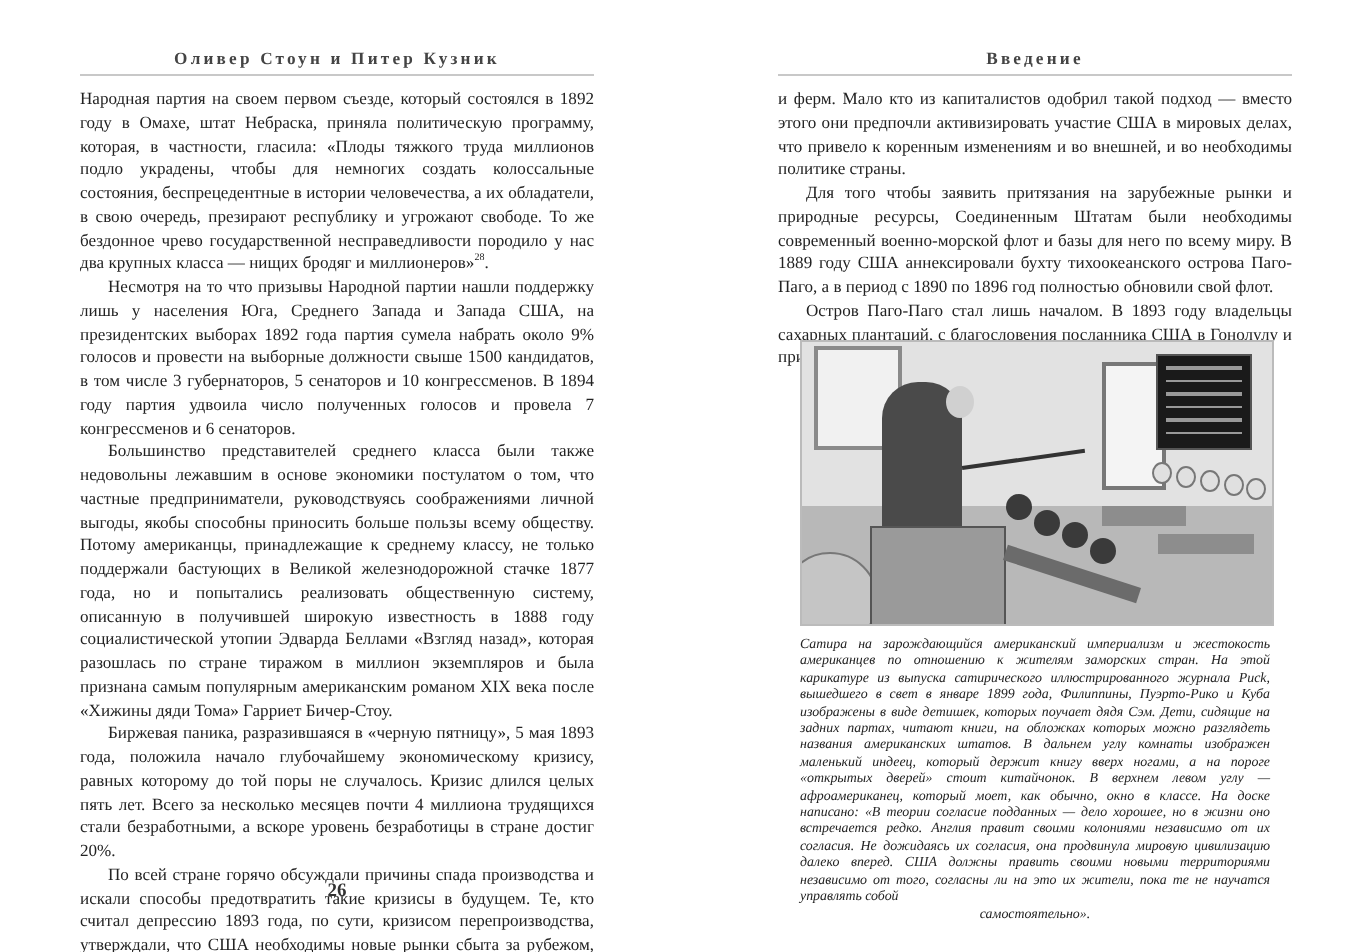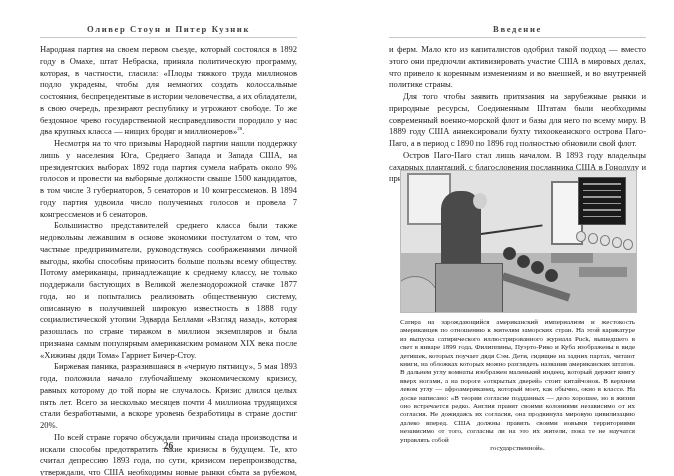--- a/index.html
+++ b/index.html
@@ -30,21 +30,21 @@
   .illustration .teacher-head { position: absolute; left: 72px; top: 22px; width: 14px; height: 16px; background: #d0d0d0; border-radius: 50%; }
   .illustration .desk { position: absolute; left: 34px; top: 92px; width: 66px; height: 49px; background: #9a9a9a; border: 1px solid #555; }
   .illustration .globe { position: absolute; left: -10px; bottom: -12px; width: 46px; height: 46px; background: #c5c5c5; border-radius: 50%; border: 1px solid #777; }
   .illustration .pointer { position: absolute; left: 80px; top: 62px; width: 62px; height: 1.5px; background: #333; transform: rotate(-8deg); transform-origin: left center; }
   .illustration .kids { position: absolute; left: 100px; top: 76px; width: 65px; height: 55px; }
   .illustration .kid { position: absolute; width: 13px; height: 13px; background: #3a3a3a; border-radius: 50%; }
   .illustration .bench { position: absolute; left: 100px; top: 112px; width: 70px; height: 8px; background: #6b6b6b; transform: rotate(18deg); }
   .illustration .desk2 { position: absolute; left: 150px; top: 82px; width: 42px; height: 10px; background: #8d8d8d; }
   .illustration .desk3 { position: absolute; left: 178px; top: 96px; width: 48px; height: 10px; background: #8d8d8d; }
   .illustration .pupil { position: absolute; width: 8px; height: 9px; background: #e0e0e0; border: 1px solid #777; border-radius: 50%; }
-  .caption { position: absolute; top: 318px; left: 51px; width: 235px; font-size: 6.95px;
+  .caption { position: absolute; top: 318px; left: 51px; width: 235px; font-style: italic; font-size: 6.95px;
              line-height: 8.4px; text-align: justify; color: #222; }
   .caption .last { text-align: center; display: block; }
 </style>
 </head>
 <body>
 
 <div class="page left">
   <div class="header">Оливер Стоун и Питер Кузник</div>
   <div class="rule"></div>
   <div class="body-text">
@@ -54,21 +54,21 @@
     <p class="ind">Биржевая паника, разразившаяся в «черную пятницу», 5 мая 1893 года, положила начало глубочайшему экономическому кризису, равных которому до той поры не случалось. Кризис длился целых пять лет. Всего за несколько месяцев почти 4 миллиона трудящихся стали безработными, а вскоре уровень безработицы в стране достиг 20%.</p>
     <p class="ind">По всей стране горячо обсуждали причины спада производства и искали способы предотвратить такие кризисы в будущем. Те, кто считал депрессию 1893 года, по сути, кризисом перепроизводства, утверждали, что США необходимы новые рынки сбыта за рубежом, где можно реализовать избыточный товар. С другой стороны, социалисты, активисты профсоюзов и реформаторы пришли к выводу, что кризис 1890-х годов возник в результате недопотребления, и предложили другой выход: перераспределить доходы таким образом, чтобы трудящиеся смогли покупать товары, поступающие в продажу с американских заводов</p>
   </div>
   <div class="folio">26</div>
 </div>
 
 <div class="page right">
   <div class="header">Введение</div>
   <div class="rule"></div>
   <div class="body-text">
-    <p>и ферм. Мало кто из капиталистов одобрил такой подход — вместо этого они предпочли активизировать участие США в мировых делах, что привело к коренным изменениям и во внешней, и во внутренней политике страны.</p>
+    <p>и ферм. Мало кто из капиталистов одобрил такой подход — вместо этого они предпочли активизировать участие США в мировых делах, что привело к коренным изменениям и во внешней, и во необходимы политике страны.</p>
     <p class="ind">Для того чтобы заявить притязания на зарубежные рынки и природные ресурсы, Соединенным Штатам были необходимы современный военно-морской флот и базы для него по всему миру. В 1889 году США аннексировали бухту тихоокеанского острова Паго-Паго, а в период с 1890 по 1896 год полностью обновили свой флот.</p>
     <p class="ind">Остров Паго-Паго стал лишь началом. В 1893 году владельцы сахарных плантаций, с благословения посланника США в Гонолулу и при</p>
   </div>
 
   <div class="illustration">
     <div class="wall"></div>
     <div class="floor"></div>
     <div class="window"></div>
     <div class="door"></div>
     <div class="board">
@@ -95,16 +95,16 @@
     <div class="desk3"></div>
     <div class="pupil" style="left:175px;top:60px;"></div>
     <div class="pupil" style="left:187px;top:62px;"></div>
     <div class="pupil" style="left:199px;top:64px;"></div>
     <div class="pupil" style="left:211px;top:66px;"></div>
     <div class="pupil" style="left:222px;top:68px;"></div>
   </div>
 
   <div class="caption">
     <span>Сатира на зарождающийся американский империализм и жестокость американцев по отношению к жителям заморских стран. На этой карикатуре из выпуска сатирического иллюстрированного журнала Puck, вышедшего в свет в январе 1899 года, Филиппины, Пуэрто-Рико и Куба изображены в виде детишек, которых поучает дядя Сэм. Дети, сидящие на задних партах, читают книги, на обложках которых можно разглядеть названия американских штатов. В дальнем углу комнаты изображен маленький индеец, который держит книгу вверх ногами, а на пороге «открытых дверей» стоит китайчонок. В верхнем левом углу — афроамериканец, который моет, как обычно, окно в классе. На доске написано: «В теории согласие подданных — дело хорошее, но в жизни оно встречается редко. Англия правит своими колониями независимо от их согласия. Не дожидаясь их согласия, она продвинула мировую цивилизацию далеко вперед. США должны править своими новыми территориями независимо от того, согласны ли на это их жители, пока те не научатся управлять собой</span>
-    <span class="last">государственной».</span>
+    <span class="last">самостоятельно».</span>
   </div>
 
 </div>
 
 </body></html>

